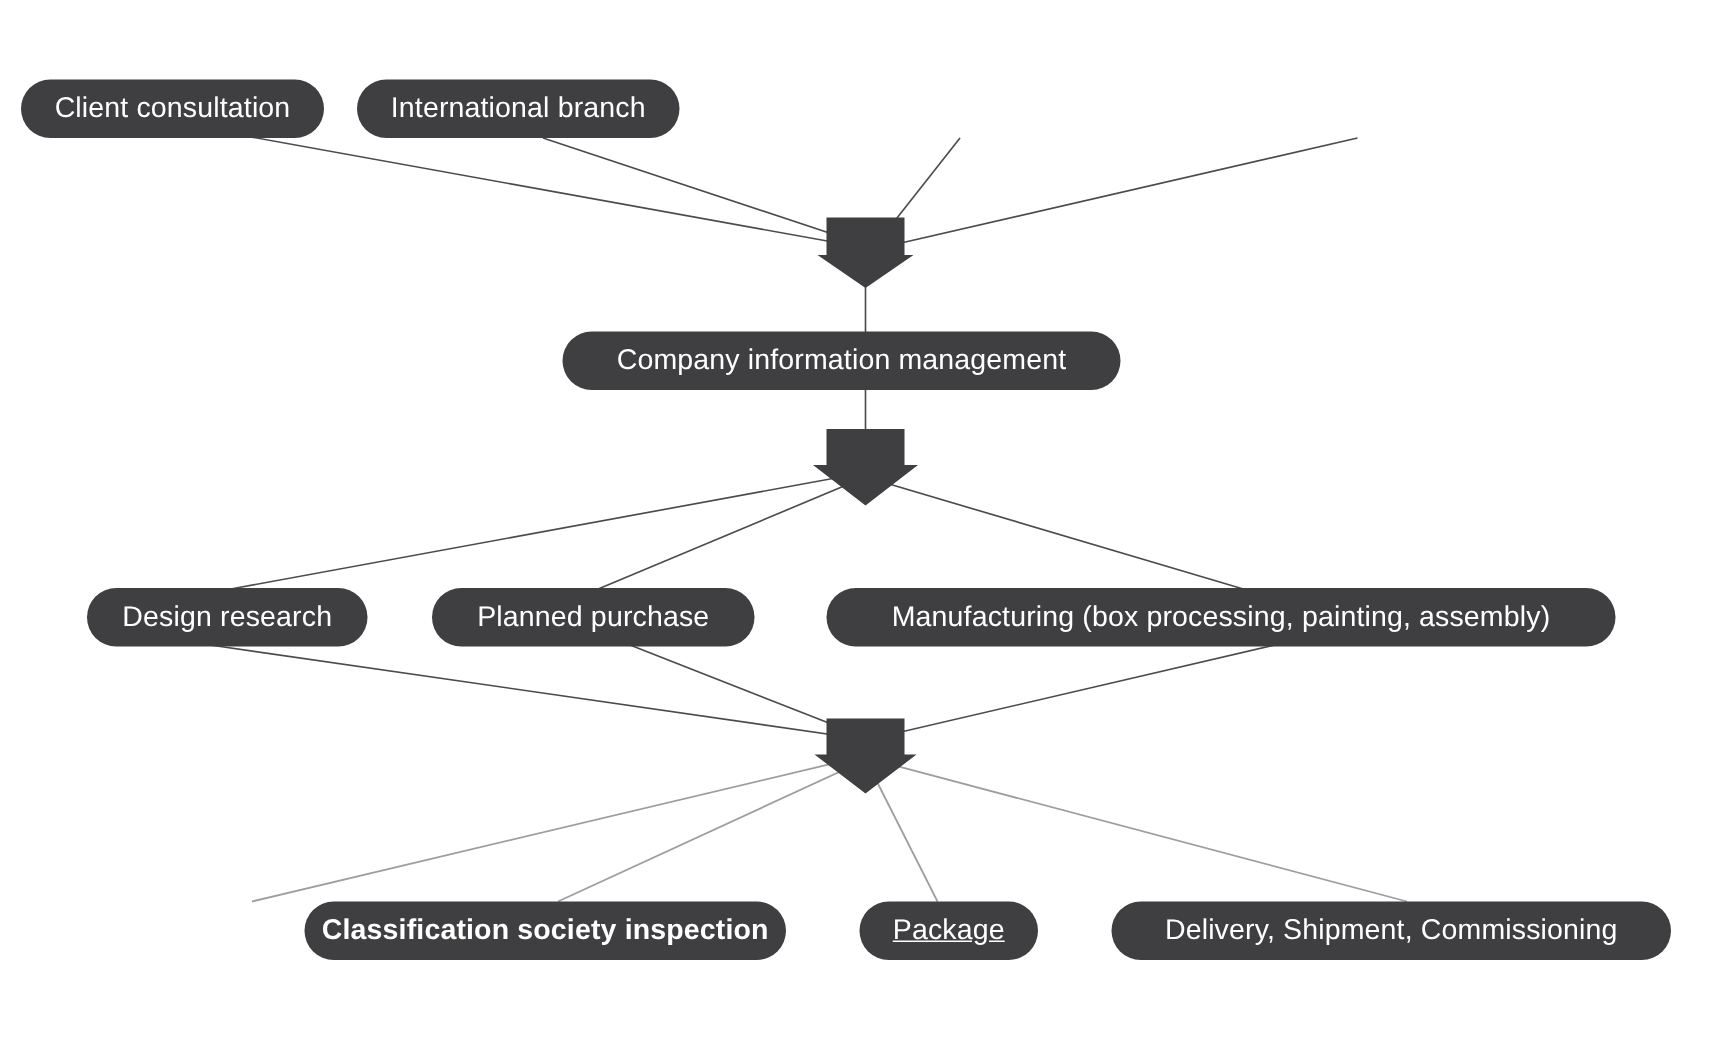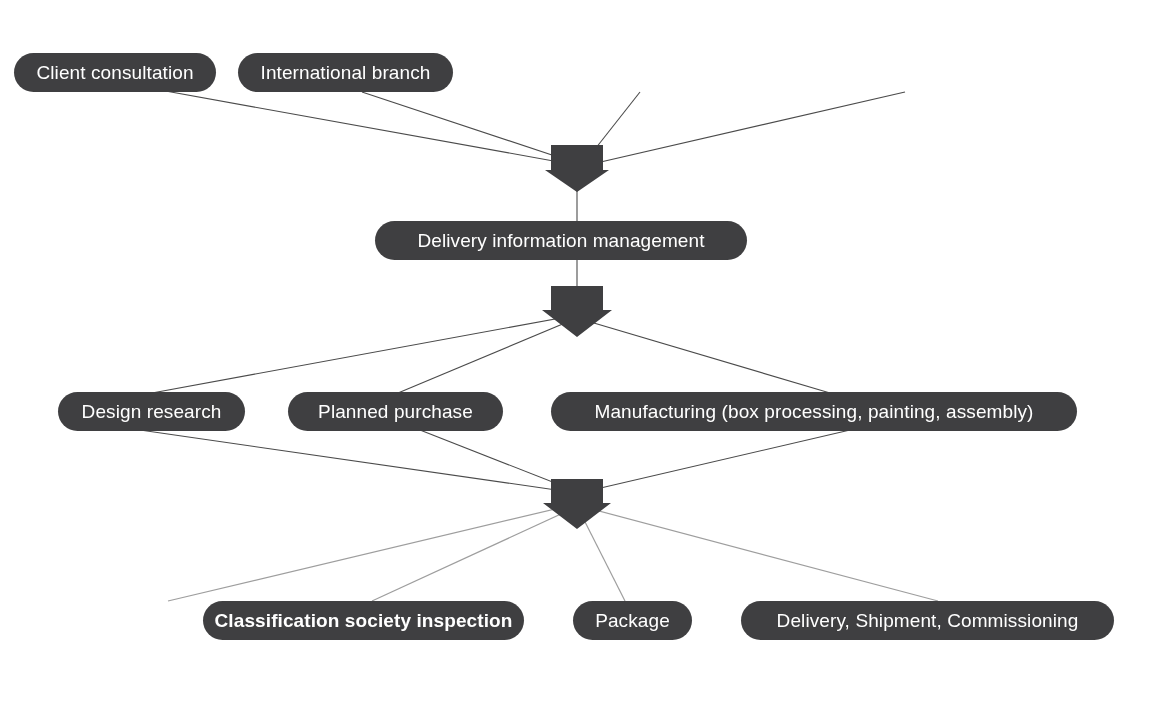--- a/index.html
+++ b/index.html
@@ -64,23 +64,23 @@
     <line class="light" x1="584" y1="507" x2="938" y2="601"></line>
 
     <path class="arrow" d="M551,145 L603,145 L603,170 L609,170 L577,192 L545,170 L551,170 Z"></path>
     <path class="arrow" d="M551,286 L603,286 L603,310 L612,310 L577,337 L542,310 L551,310 Z"></path>
     <path class="arrow" d="M551,479 L603,479 L603,503 L611,503 L577,529 L543,503 L551,503 Z"></path>
   </svg>
 
   <div class="node" style="left:14px;top:53px;width:202px;height:39px;">Client consultation</div>
   <div class="node" style="left:238px;top:53px;width:215px;height:39px;text-align:right;">International branch</div>
 
-  <div class="node" style="left:375px;top:221px;width:372px;height:39px;">Delivery information management</div>
+  <div class="node" style="left:375px;top:221px;width:372px;height:39px;">Company information management</div>
 
   <div class="node" style="left:58px;top:392px;width:187px;height:39px;">Design research</div>
   <div class="node" style="left:551px;top:392px;width:526px;height:39px;">Manufacturing (box processing, painting, assembly)</div>
   <div class="node" style="left:288px;top:392px;width:215px;height:39px;">Planned purchase</div>
 
   <div class="node" style="left:203px;top:601px;width:321px;height:39px;font-weight:bold;">Classification society inspection</div>
-  <div class="node" style="left:573px;top:601px;width:119px;height:39px;">Package</div>
+  <div class="node" style="left:573px;top:601px;width:119px;height:39px;text-decoration:underline;">Package</div>
   <div class="node" style="left:741px;top:601px;width:373px;height:39px;">Delivery, Shipment, Commissioning</div>
 
 </div>
 
 </body></html>

